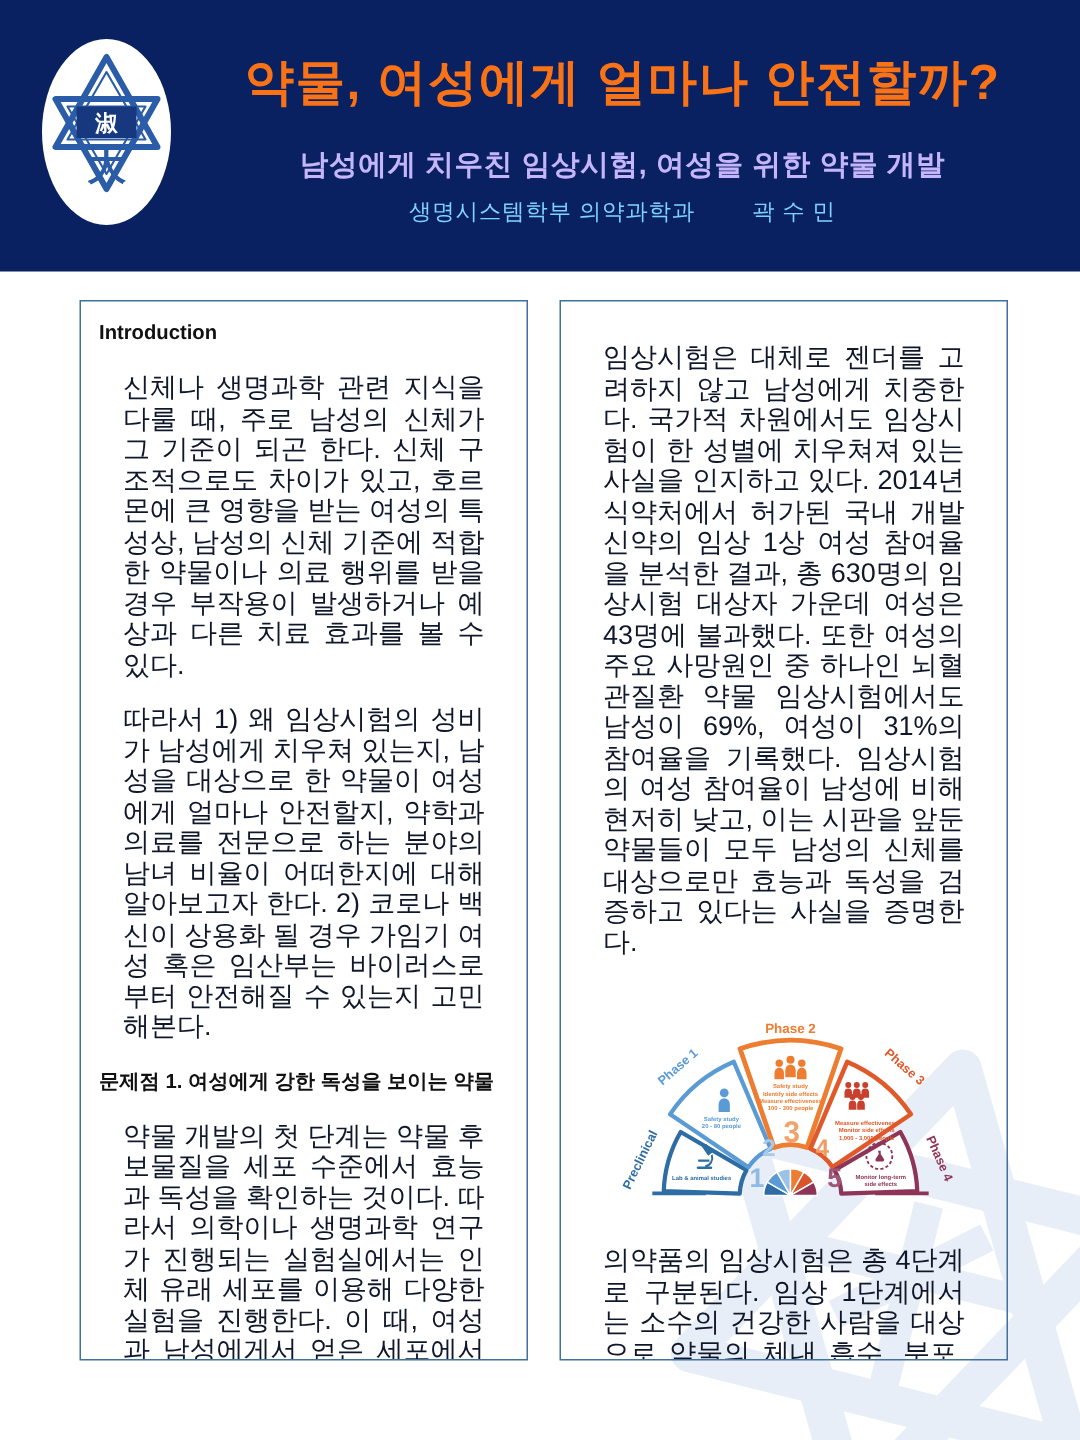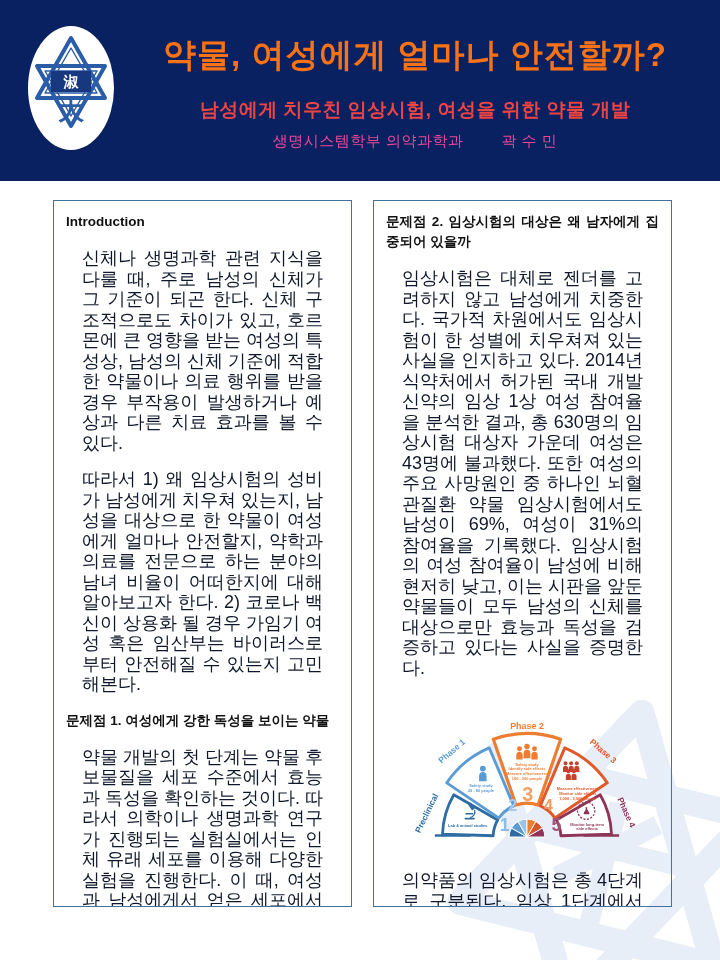--- a/index.html
+++ b/index.html
@@ -6,23 +6,23 @@
   body{
     width:720px;height:960px;position:relative;overflow:hidden;
     background:#ffffff;
     font-family:"Liberation Sans","DejaVu Sans",sans-serif;
   }
   
   .header{position:absolute;left:0;top:0;width:720px;height:181px;background:#0a2161;z-index:3;}
   .logo{position:absolute;left:28px;top:26px;width:86px;height:124px;background:#ffffff;border-radius:50%;overflow:hidden;}
   .h-title{position:absolute;left:116px;right:6px;top:33px;text-align:center;color:#f97316;
            font-size:33px;font-weight:bold;letter-spacing:1px;white-space:nowrap;}
-  .h-sub{position:absolute;left:116px;right:6px;top:97px;text-align:center;color:#ef4444;
+  .h-sub{position:absolute;left:116px;right:6px;top:97px;text-align:center;color:#c4b5fd;
          font-size:19px;font-weight:bold;letter-spacing:.5px;white-space:nowrap;}
-  .h-by{position:absolute;left:116px;right:6px;top:132px;text-align:center;color:#ec4899;
+  .h-by{position:absolute;left:116px;right:6px;top:132px;text-align:center;color:#7dd3fc;
         font-size:15px;letter-spacing:.5px;white-space:nowrap;}
   .h-by .name{margin-left:38px;}
   
   .box{position:absolute;top:200px;width:273px;height:683px;border:1px solid #41719c;
        padding:11px 12px;background:transparent;z-index:2;overflow:hidden;}
   .box-left{left:53px;}
   .box-right{left:373px;}
   .box h3{font-size:13.5px;line-height:20px;margin:0;color:#111111;font-weight:bold;
           text-align:justify;word-break:break-all;}
   .box p{font-size:18px;line-height:20.5px;margin:16px;color:#0f172a;
@@ -71,21 +71,20 @@
 
 <div class="box box-left">
   <h3 class="intro-head">Introduction</h3>
   <p>신체나 생명과학 관련 지식을 다룰 때, 주로 남성의 신체가 그 기준이 되곤 한다. 신체 구조적으로도 차이가 있고, 호르몬에 큰 영향을 받는 여성의 특성상, 남성의 신체 기준에 적합한 약물이나 의료 행위를 받을 경우 부작용이 발생하거나 예상과 다른 치료 효과를 볼 수 있다.</p>
   <p>따라서 1) 왜 임상시험의 성비가 남성에게 치우쳐 있는지, 남성을 대상으로 한 약물이 여성에게 얼마나 안전할지, 약학과 의료를 전문으로 하는 분야의 남녀 비율이 어떠한지에 대해 알아보고자 한다. 2) 코로나 백신이 상용화 될 경우 가임기 여성 혹은 임산부는 바이러스로부터 안전해질 수 있는지 고민해본다.</p>
   <h3 class="p1-head">문제점 1. 여성에게 강한 독성을 보이는 약물</h3>
   <p>약물 개발의 첫 단계는 약물 후보물질을 세포 수준에서 효능과 독성을 확인하는 것이다. 따라서 의학이나 생명과학 연구가 진행되는 실험실에서는 인체 유래 세포를 이용해 다양한 실험을 진행한다. 이 때, 여성과 남성에게서 얻은 세포에서의 특성을 주목해보아야 한다. 이 두 세포는 걸릴 수 있는 질병 뿐만 아니라 효능이 좋은 약 등 성별에 따라 큰 차이를 보인다. 약물 발굴 단계에서부터 성별을 고려하지 않으면 약의 효과나 부작용 등을 제대로 관찰할 수 없다는 뜻이다. 1997년부터 2000년까지 독성이 강하여 철회된 약 10종의 물질에 대한 분석의 결과를 사이언스지에서 발표하였고, 이 10가지 물질 중 8종에서 여성에게 더 심각한 독성을 보이는 결과가 드러났다. 미국에서 가장 널리 시행되는 처방 20가지에 사용되는 약물 약 668개 중의 절반 정도가 성별 부작용 차이를 보인다는 논문도 있다. 2015년에는 백신에 의한 면역 반응에도 성별 차이가 있다는 연구 결과가 나오기도 하였다. 약물이 이미 세포 수준에서 성별의 차이를 보이는 것은 실제 분화가 끝난 장기나 조직에서 얼마나 큰 차이를 보일지 예상이 가능한 부분이다.</p>
 </div>
 
 <div class="box box-right">
-  <h3 class="prob2-head">문제점 2. 임상시험의 대상은 왜 남자에게 집중되어 있을까</h3>
   <p>임상시험은 대체로 젠더를 고려하지 않고 남성에게 치중한다. 국가적 차원에서도 임상시험이 한 성별에 치우쳐져 있는 사실을 인지하고 있다. 2014년 식약처에서 허가된 국내 개발 신약의 임상 1상 여성 참여율을 분석한 결과, 총 630명의 임상시험 대상자 가운데 여성은 43명에 불과했다. 또한 여성의 주요 사망원인 중 하나인 뇌혈관질환 약물 임상시험에서도 남성이 69%, 여성이 31%의 참여율을 기록했다. 임상시험의 여성 참여율이 남성에 비해 현저히 낮고, 이는 시판을 앞둔 약물들이 모두 남성의 신체를 대상으로만 효능과 독성을 검증하고 있다는 사실을 증명한다.</p>
 
   <div class="diagram">
     <svg width="282" height="160" viewBox="0 0 300 170">
       <defs>
         <g id="p">
           <circle cx="0" cy="-4.6" r="2.5"></circle>
           <path d="M-3.2,6.2 L-3.2,2 A3.2,3.6 0 0 1 3.2,2 L3.2,6.2 Z"></path>
         </g>
       </defs>

